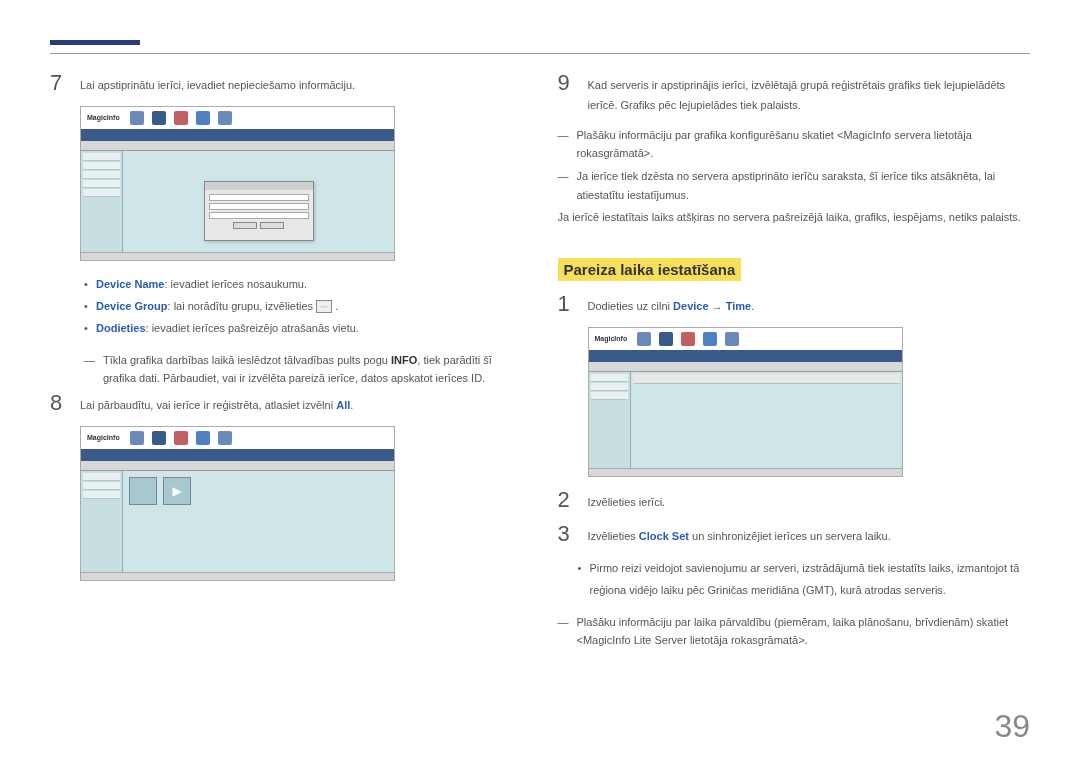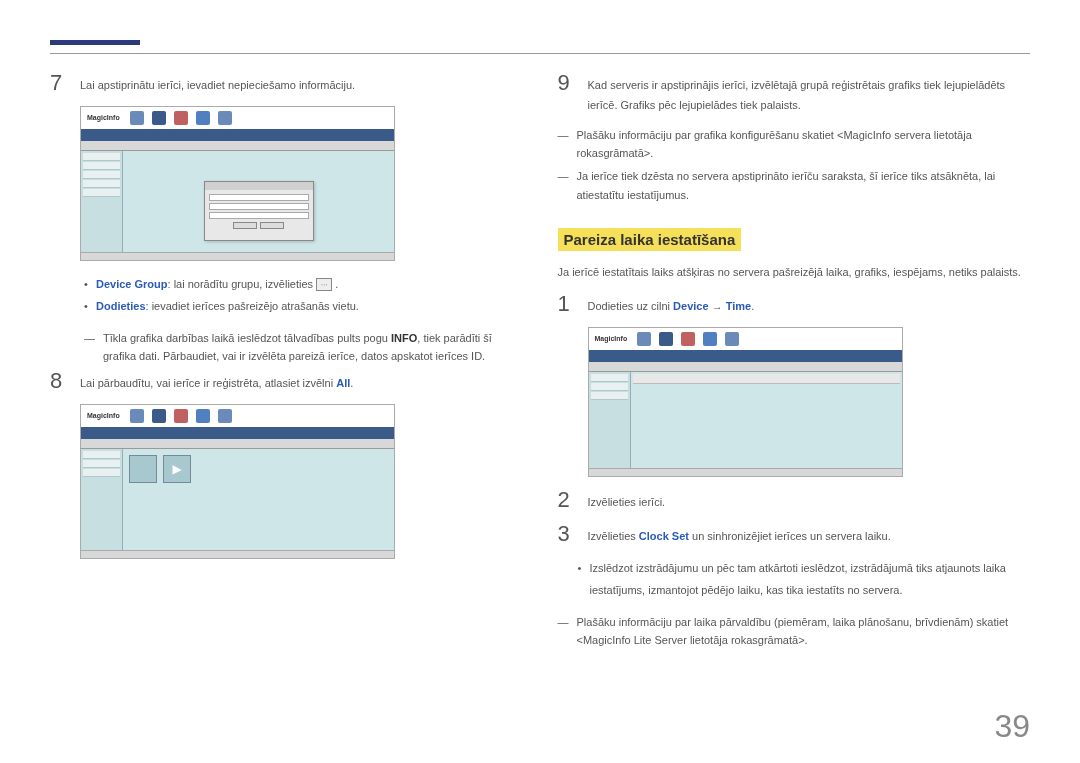--- a/index.html
+++ b/index.html
@@ -298,20 +298,23 @@
               <div class="modal-btn"></div>
             </div>
           </div>
         </div>
       </div>
       <div class="footer-bar"></div>
     </div>
 
     <ul class="bullet-list">
       <li>
+        <span class="bold-link">Device Name</span><span>: ievadiet ierīces nosaukumu.</span>
+      </li>
+      <li>
         <span class="bold-link">Device Group</span><span>: lai norādītu grupu, izvēlieties </span><span class="icon-box">⋯</span> .
       </li>
       <li>
         <span class="bold-link">Dodieties</span><span>: ievadiet ierīces pašreizējo atrašanās vietu.</span>
       </li>
     </ul>
 
     <div class="dash-item">
       <span>―</span>
       <span>
@@ -364,24 +367,24 @@
 
     <div class="dash-item-col">
       <span>―</span>
       <span>Plašāku informāciju par grafika konfigurēšanu skatiet &lt;MagicInfo servera lietotāja rokasgrāmatā&gt;.</span>
     </div>
     <div class="dash-item-col">
       <span>―</span>
       <span>Ja ierīce tiek dzēsta no servera apstiprināto ierīču saraksta, šī ierīce tiks atsāknēta, lai atiestatītu iestatījumus.</span>
     </div>
 
+    <div style="line-height:1.8; margin-bottom:10px;">Ja ierīcē iestatītais laiks atšķiras no servera pašreizējā laika, grafiks, iespējams, netiks palaists.</div>
     <div>
       <span class="hl-heading">Pareiza laika iestatīšana</span>
     </div>
-    <div style="line-height:1.8; margin-bottom:10px;">Ja ierīcē iestatītais laiks atšķiras no servera pašreizējā laika, grafiks, iespējams, netiks palaists.</div>
 
     <div class="step-row">
       <div class="step-num">1</div>
       <div class="step-text">
         <span>Dodieties uz cilni </span><span class="bold-link">Device</span><span> → </span><span class="bold-link">Time</span><span>.</span>
       </div>
     </div>
 
     <div class="screen-img-r">
       <div class="screen-header">
@@ -415,21 +418,21 @@
     </div>
 
     <div class="step-row">
       <div class="step-num">3</div>
       <div class="step-text">
         <span>Izvēlieties </span><span class="bold-link">Clock Set</span><span> un sinhronizējiet ierīces un servera laiku.</span>
       </div>
     </div>
 
     <ul class="bullet-list" style="margin-left:20px;">
-      <li>Izslēdzot izstrādājumu un pēc tam atkārtoti ieslēdzot, izstrādājumā tiks atjaunots laika iestatījums, izmantojot pēdējo laiku, kas tika iestatīts no servera.</li>
+      <li>Pirmo reizi veidojot savienojumu ar serveri, izstrādājumā tiek iestatīts laiks, izmantojot tā reģiona vidējo laiku pēc Griničas meridiāna (GMT), kurā atrodas serveris.</li>
     </ul>
 
     <div class="dash-item-col">
       <span>―</span>
       <span>Plašāku informāciju par laika pārvaldību (piemēram, laika plānošanu, brīvdienām) skatiet &lt;MagicInfo Lite Server lietotāja rokasgrāmatā&gt;.</span>
     </div>
   </div>
 </div>
 
 <div class="page-num">39</div>

